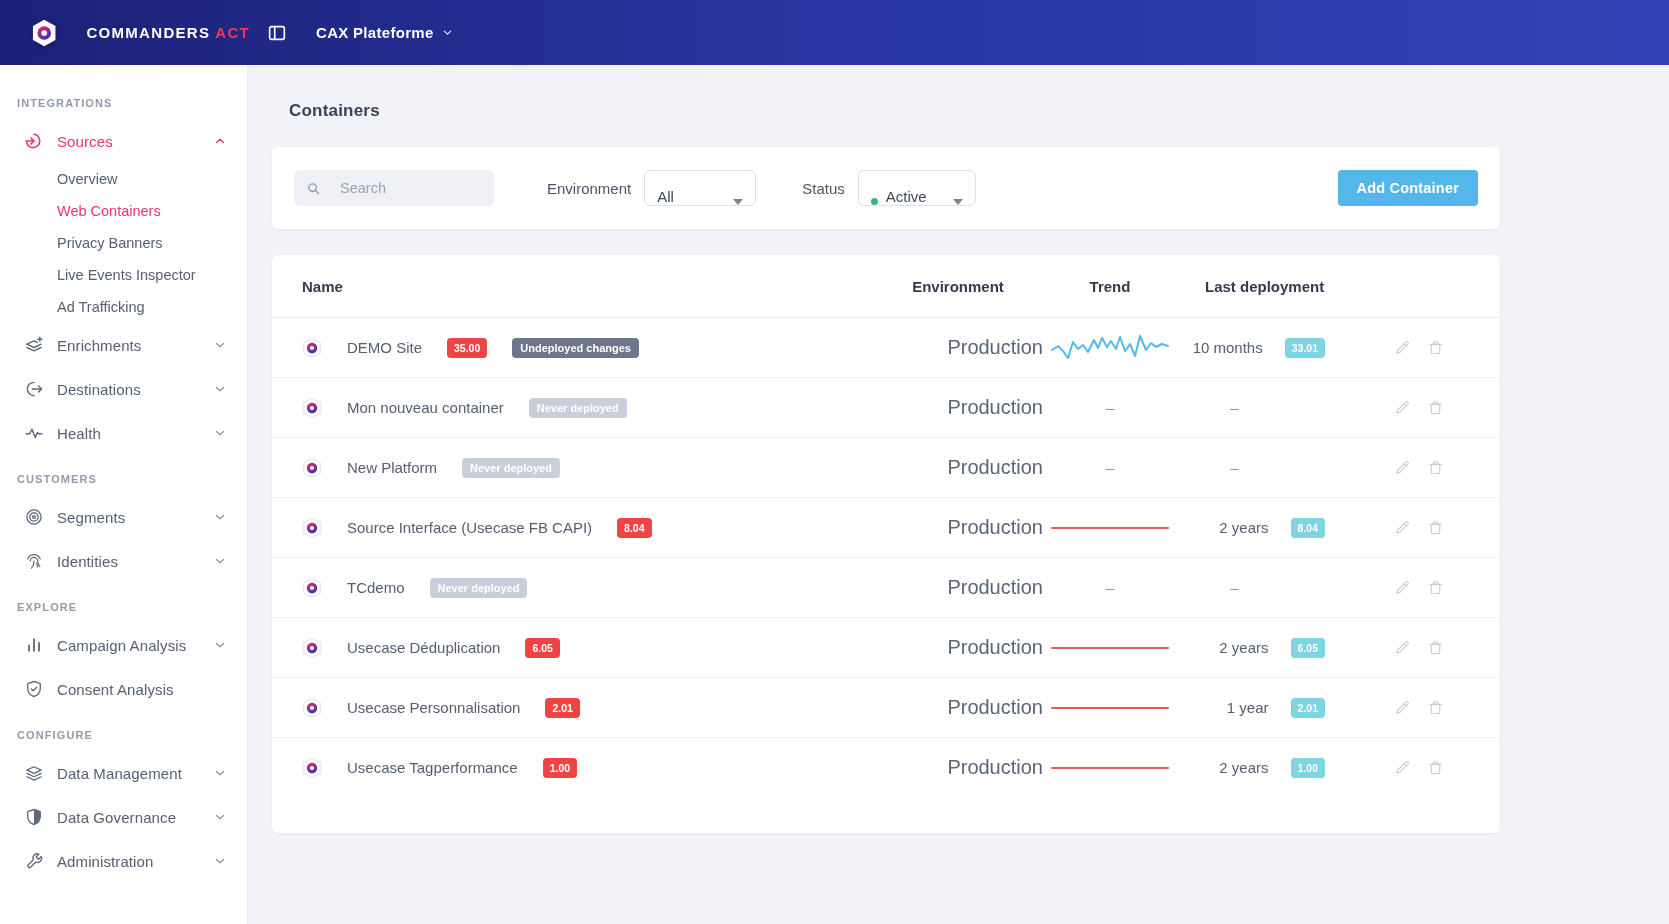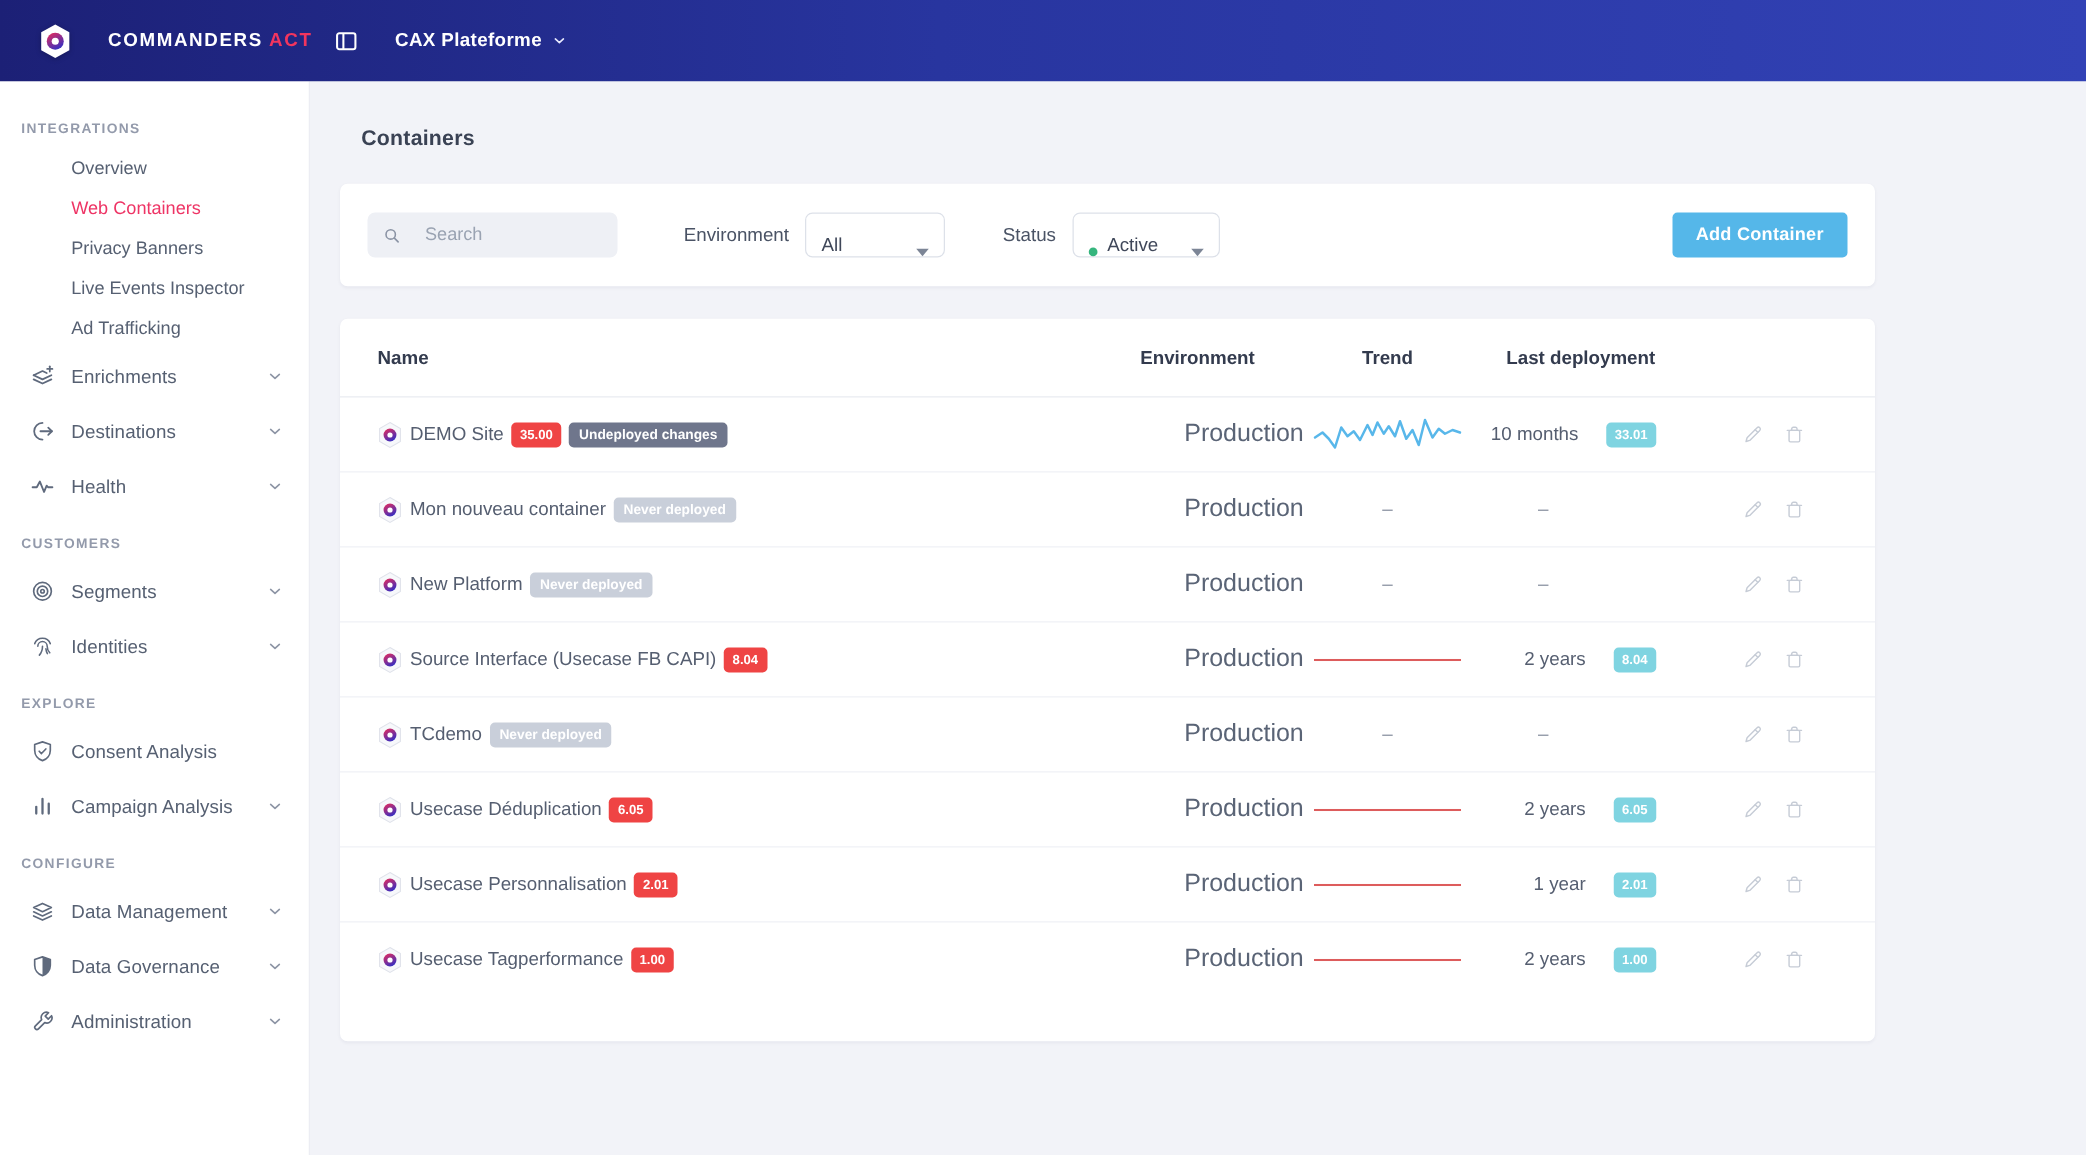--- a/index.html
+++ b/index.html
@@ -78,21 +78,21 @@
   .t-header, .t-row {
     display:grid; grid-template-columns:571px 170px 134px 155px 1fr;
     align-items:center; padding:0 30px;
   }
   .t-header { height:62px; font-weight:700; font-size:15px; color:#333b4e; }
   .t-header .col-env, .t-header .col-trend { text-align:center; }
   .t-header .col-last { padding-left:28px; }
   .t-row { height:60px; border-top:1px solid #f0f1f6; }
   .t-row:first-of-type { border-top:1px solid #e9ebf1; }
 
-  .cell-name { display:flex; align-items:center; gap:6px; min-width:0; }
+  .cell-name { display:flex; align-items:center; gap:25px; min-width:0; }
   .cname { font-size:15px; color:#555e70; white-space:nowrap; }
   .hex-icon { width:20px; height:22px; flex:none; }
   .badge { border-radius:4px; color:#fff; font-weight:700; white-space:nowrap; }
   .badge.gray  { background:#ef4444; font-size:10.5px; padding:4px 7px; }
   .badge.slate { background:#6f768c; font-size:11px;  padding:4px 8px; }
   .badge.light { background:#c9cfda; font-size:11px;  padding:4px 8px; }
   .badge.teal  { background:#7fd4e1; font-size:10.5px; padding:4px 7px; }
 
   .cell-env { text-align:right; font-size:20px; color:#5a6476; }
   .cell-trend { display:flex; justify-content:center; align-items:center; }
@@ -131,20 +131,35 @@
   <div class="workspace">
     <span class="workspace-label">CAX Plateforme</span>
     <svg class="chev" viewBox="0 0 24 24" fill="none" stroke="currentColor" stroke-width="2.4" stroke-linecap="round" stroke-linejoin="round">
         <polyline points="6,9.5 12,15 18,9.5"></polyline>
       </svg>
   </div>
 </div>
 
 <div class="sidebar" id="sidebar">
     <div class="section-label">INTEGRATIONS</div>
+    <div class="nav-item active">
+      <span class="nav-icon">
+        <svg viewBox="0 0 24 24" fill="none" stroke="currentColor" stroke-width="1.9" stroke-linecap="round" stroke-linejoin="round">
+          <path d="M12 4a8 8 0 1 1-8.9 9.5"></path>
+          <line x1="2.5" y1="12" x2="12" y2="12"></line>
+          <polyline points="8.5,8.5 12,12 8.5,15.5"></polyline>
+        </svg>
+      </span>
+      <span class="nav-label">Sources</span>
+      <span class="nav-chevron">
+        <svg viewBox="0 0 24 24" fill="none" stroke="currentColor" stroke-width="2.2" stroke-linecap="round" stroke-linejoin="round">
+          <polyline points="6,14.5 12,9 18,14.5"></polyline>
+        </svg>
+      </span>
+    </div>
     <div class="sub-item">Overview</div>
     <div class="sub-item active">Web Containers</div>
     <div class="sub-item">Privacy Banners</div>
     <div class="sub-item">Live Events Inspector</div>
     <div class="sub-item">Ad Trafficking</div>
     <div class="nav-item">
       <span class="nav-icon">
         <svg viewBox="0 0 24 24" fill="none" stroke="currentColor" stroke-width="1.7" stroke-linecap="round" stroke-linejoin="round">
           <path d="M3.5 11 12 7l4 1.9"></path>
           <path d="M3.5 11 12 15l8.5-4"></path>
@@ -216,41 +231,41 @@
       <span class="nav-label">Identities</span>
       <span class="nav-chevron">
         <svg viewBox="0 0 24 24" fill="none" stroke="currentColor" stroke-width="2.2" stroke-linecap="round" stroke-linejoin="round">
           <polyline points="6,9.5 12,15 18,9.5"></polyline>
         </svg>
       </span>
     </div>
     <div class="section-label">EXPLORE</div>
     <div class="nav-item">
       <span class="nav-icon">
-        <svg viewBox="0 0 24 24" fill="none" stroke="currentColor" stroke-width="1.6" stroke-linecap="round" stroke-linejoin="round">
-          <path d="M12 3l7.5 2.5v5.5c0 4.6-3 8.6-7.5 10-4.5-1.4-7.5-5.4-7.5-10V5.5z"></path>
-          <polyline points="8.8,12 11,14.2 15.2,9.8"></polyline>
-        </svg>
-      </span>
-      <span class="nav-label">Consent Analysis</span>
-    </div>
-    <div class="nav-item">
-      <span class="nav-icon">
         <svg viewBox="0 0 24 24" fill="none" stroke="currentColor" stroke-width="2.2" stroke-linecap="round">
           <line x1="6" y1="19" x2="6" y2="12.5"></line>
           <line x1="12" y1="19" x2="12" y2="5"></line>
           <line x1="18" y1="19" x2="18" y2="9.5"></line>
         </svg>
       </span>
       <span class="nav-label">Campaign Analysis</span>
       <span class="nav-chevron">
         <svg viewBox="0 0 24 24" fill="none" stroke="currentColor" stroke-width="2.2" stroke-linecap="round" stroke-linejoin="round">
           <polyline points="6,9.5 12,15 18,9.5"></polyline>
         </svg>
       </span>
+    </div>
+    <div class="nav-item">
+      <span class="nav-icon">
+        <svg viewBox="0 0 24 24" fill="none" stroke="currentColor" stroke-width="1.6" stroke-linecap="round" stroke-linejoin="round">
+          <path d="M12 3l7.5 2.5v5.5c0 4.6-3 8.6-7.5 10-4.5-1.4-7.5-5.4-7.5-10V5.5z"></path>
+          <polyline points="8.8,12 11,14.2 15.2,9.8"></polyline>
+        </svg>
+      </span>
+      <span class="nav-label">Consent Analysis</span>
     </div>
     <div class="section-label">CONFIGURE</div>
     <div class="nav-item">
       <span class="nav-icon">
         <svg viewBox="0 0 24 24" fill="none" stroke="currentColor" stroke-width="1.6" stroke-linecap="round" stroke-linejoin="round">
           <path d="M3.5 8.5 12 4.5l8.5 4-8.5 4z"></path>
           <path d="M3.5 12.5 12 16.5l8.5-4"></path>
           <path d="M3.5 16.5 12 20.5l8.5-4"></path>
         </svg>
       </span>

